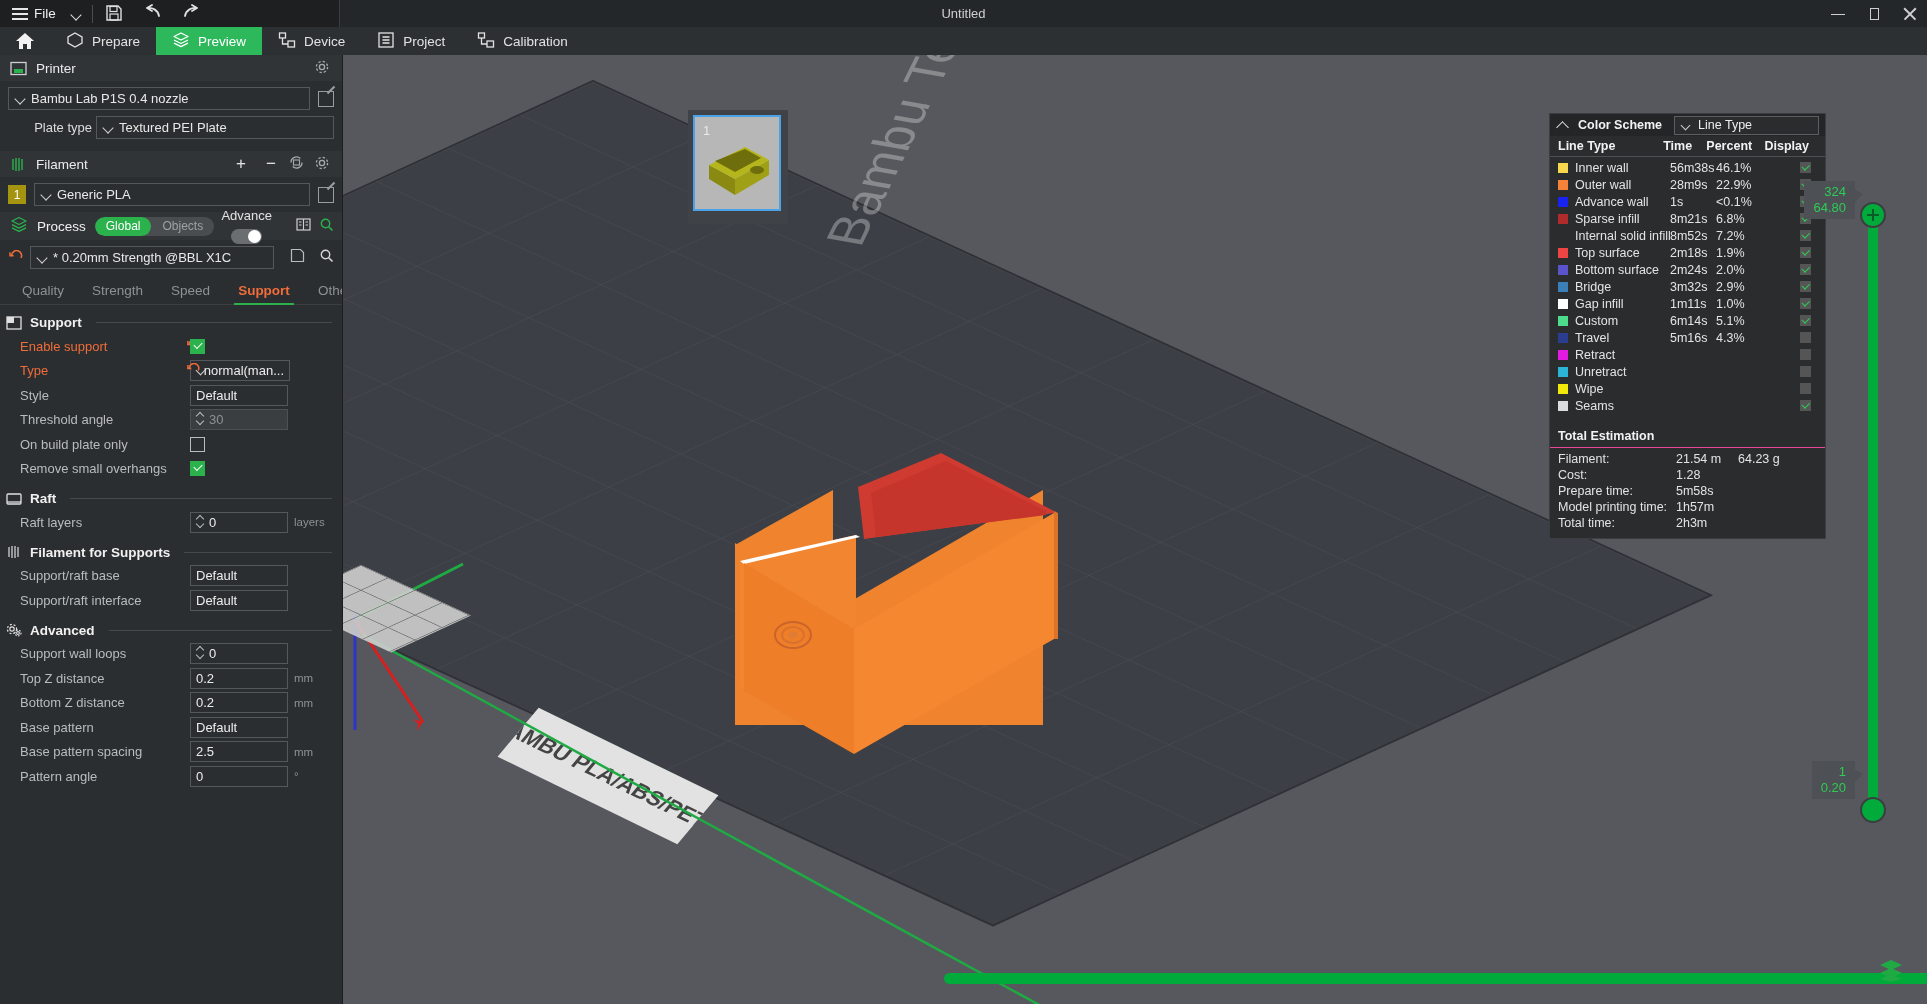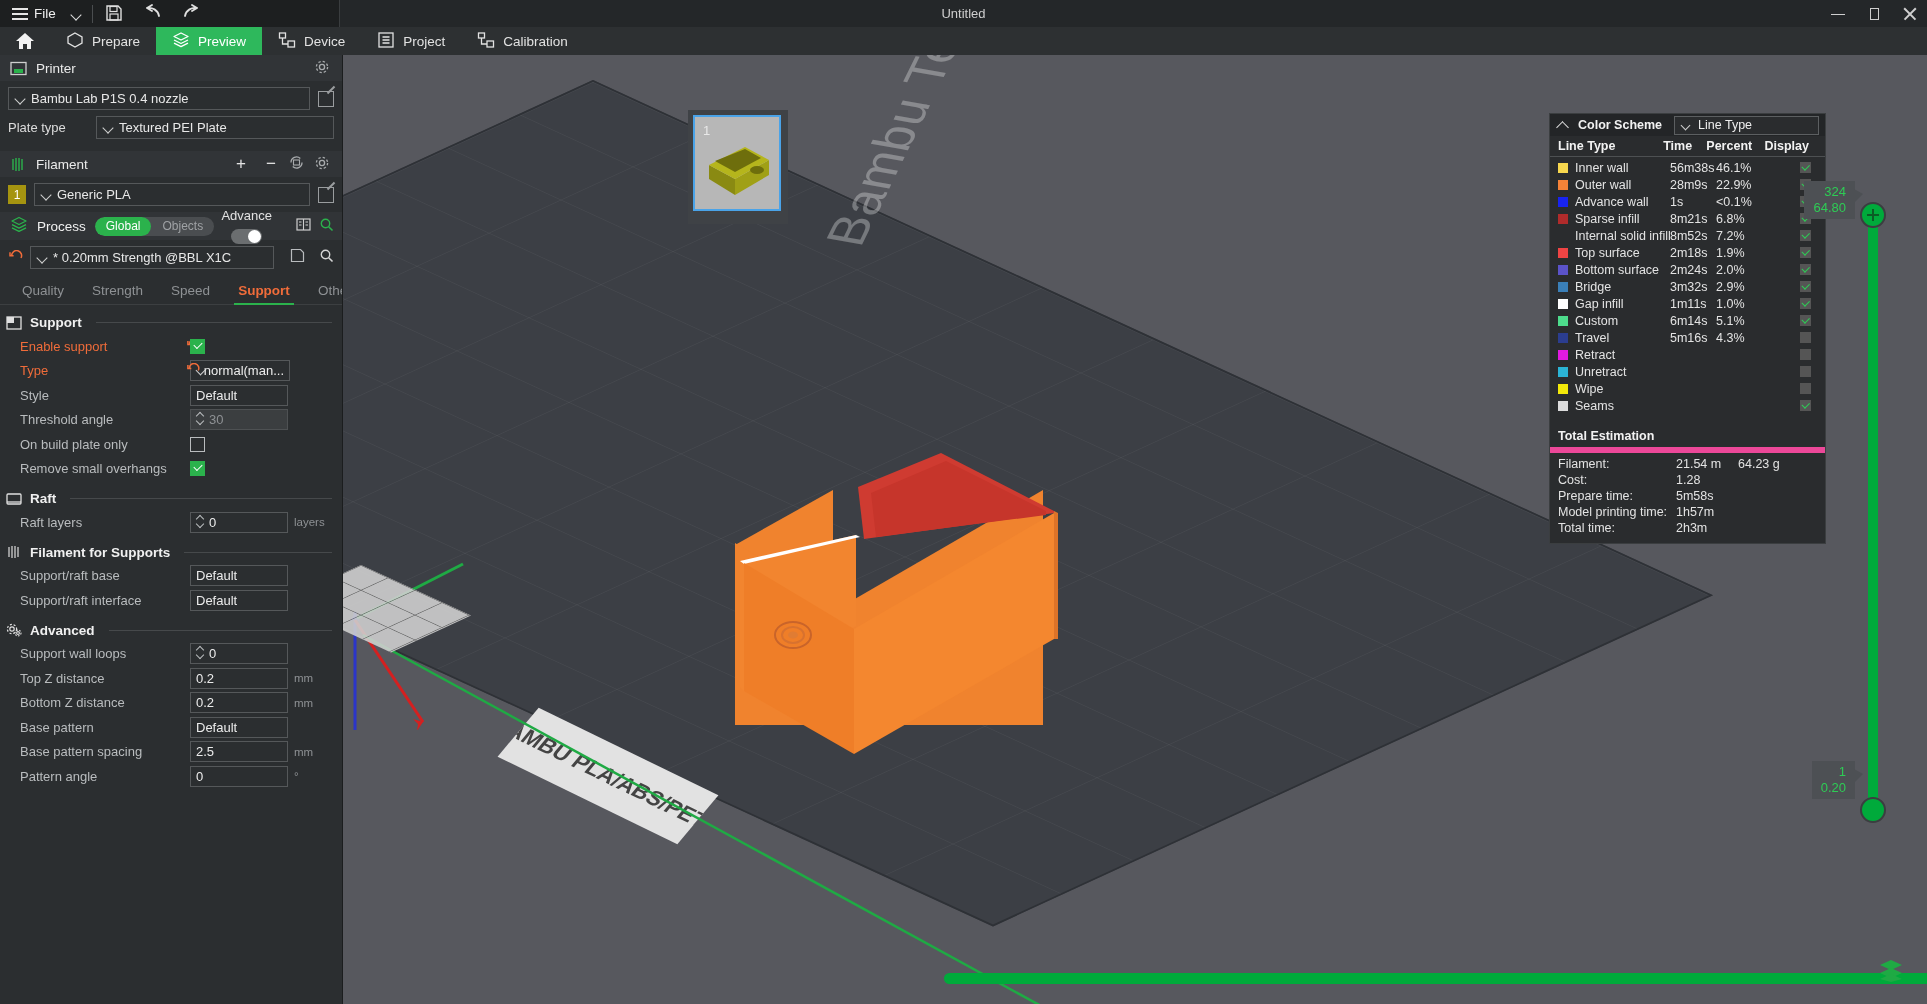--- a/index.html
+++ b/index.html
@@ -212,21 +212,21 @@
   .swatch { width: 10px; height: 10px; margin-right: 7px; flex: 0 0 10px; }
   .csname { width: 95px; white-space: nowrap; overflow: visible; }
   .cstime { width: 46px; }
   .cspct { width: 62px; }
   .csdisp { flex:1; display:flex; justify-content: flex-end; padding-right: 10px; }
   .dbox { width: 11px; height: 11px; background:#555; position: relative; }
   .dbox.on::after{ content:''; position:absolute; left:2px; top:2px; width:6px; height:3.5px;
     border-left:1.7px solid #2ecc55; border-bottom:1.7px solid #2ecc55; transform: rotate(-45deg); }
 
   .csest-title { font-size: 12.5px; font-weight:bold; color:#f2f2f2; padding: 7px 8px 4px 8px;
-    border-bottom: 6px solid #ec4899; margin-top: 4px; }
+    border-bottom: 1px solid #ec4899; margin-top: 4px; }
   .estrow { display:flex; font-size: 12.5px; color:#e3e3e3; padding: 1px 8px; }
   .estlabel { width: 118px; }
   .estv1 { width: 62px; }
   .estv2 { }
 
   
   .vslider { position: absolute; right: 46px; top: 160px; width: 16px; height: 592px; }
   .vtrack { position:absolute; left: 3px; top: 0; width: 10px; height: 100%; background: #00aa3b; }
   .vhandle-top { position:absolute; left:-5px; top:-13px; width:26px; height:26px; border-radius:50%;
     background:#00aa3b; border: 2px solid #3b3e40; }
@@ -399,21 +399,21 @@
           </svg>
       </span>
     </div>
     <div class="rowfull">
       <div class="combobox">
         <span class="cc"></span>
         <span>Bambu Lab P1S 0.4 nozzle</span>
       </div>
       <div class="editicon"></div>
     </div>
-    <div class="rowfull" style="padding-top:0;">
+    <div class="rowfull" style="padding-top:0;text-align:right;">
       <span style="font-size:13px;color:#dcdcdc;width:84px;">Plate type</span>
       <div class="combobox" style="margin-left:4px;">
         <span class="cc"></span>
         <span>Textured PEI Plate</span>
       </div>
     </div>
 
     <div class="sechead" style="margin-top:6px;">
       <span class="ic">
         <svg width="17" height="15" viewBox="0 0 17 15">

